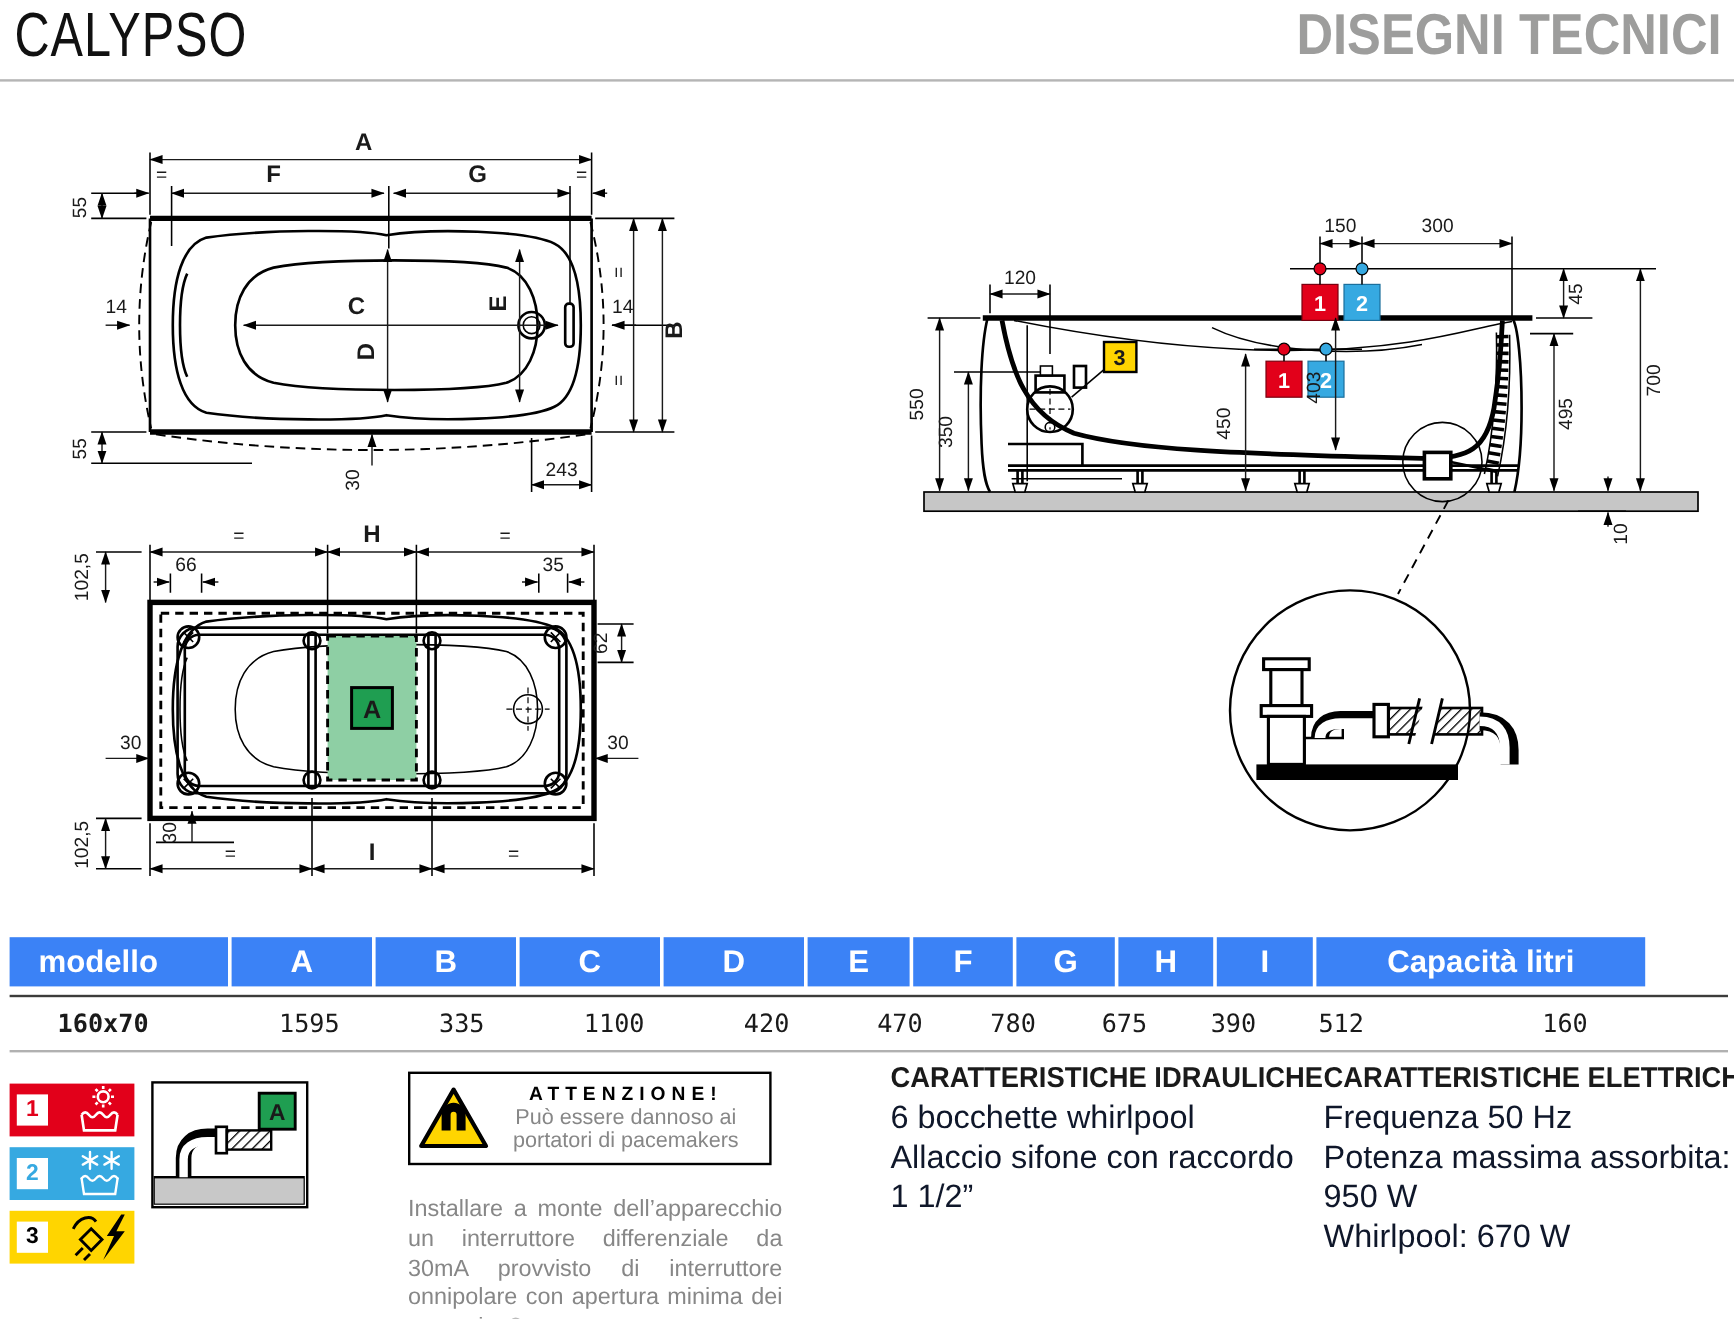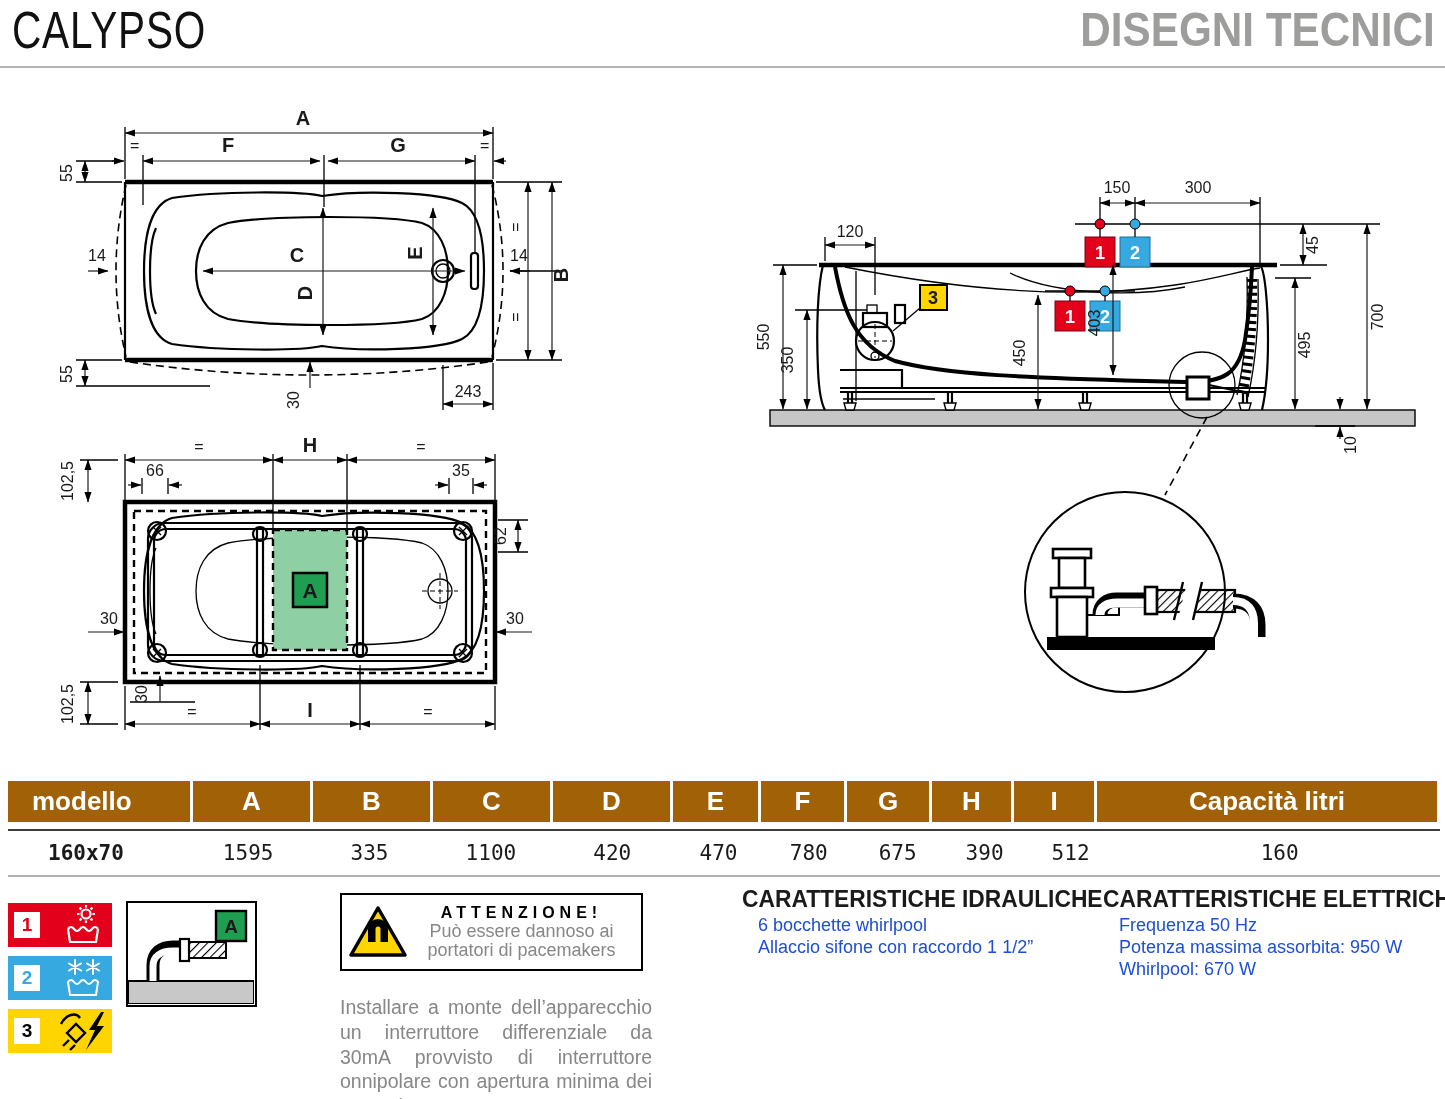--- a/index.html
+++ b/index.html
@@ -22,51 +22,51 @@
   .mk{font-size:18px;font-weight:bold;fill:#fff;}
   .ln{stroke:#1a1a1a;stroke-width:1.2;fill:none;}
   .th{stroke:#000;stroke-width:1.3;fill:none;}
   .md{stroke:#000;stroke-width:2.2;fill:none;}
   .thk{stroke:#000;stroke-width:4.5;fill:none;}
   .dsh{stroke:#000;stroke-width:1.6;fill:none;stroke-dasharray:8 5;}
   .dsh2{stroke:#000;stroke-width:2.4;fill:none;stroke-dasharray:7 5;}
   
   #spec-table{position:absolute;left:8px;top:781px;width:1432px;}
   .t-head{display:flex;gap:3px;}
-  .t-head .cell{background:#a16207;color:#fff;font-weight:bold;font-size:26px;height:41px;
+  .t-head .cell{background:#3b82f6;color:#fff;font-weight:bold;font-size:26px;height:41px;
                 display:flex;align-items:center;justify-content:center;}
   .t-head .cell:first-child{justify-content:flex-start;padding-left:24px;box-sizing:border-box;}
   .t-row{display:flex;gap:11px;border-top:2px solid #3c3c3b;border-bottom:2px solid #b1b1b1;
          margin-top:7px;font-family:"DejaVu Sans Mono",monospace;font-size:21px;}
   .t-row .cell{height:44px;display:flex;align-items:center;justify-content:center;}
   .t-row .cell:first-child{justify-content:flex-start;padding-left:40px;box-sizing:border-box;font-weight:bold;}
   .w-mod{width:182px;} .w-a{width:117px;} .w-b{width:117px;} .w-c{width:117px;} .w-d{width:117px;}
   .w-e{width:85px;} .w-f{width:83px;} .w-g{width:82px;} .w-h{width:79px;} .w-i{width:80px;}
-  .w-cap{width:340px;}
+  .w-cap{width:274px;}
   
   #legend{position:absolute;left:8px;top:903px;width:104px;}
   .lg-item{width:104px;height:44px;margin-bottom:9px;display:flex;align-items:center;
            padding:0 6px;box-sizing:border-box;justify-content:space-between;}
   .lg-num{width:26px;height:26px;background:#fff;display:flex;align-items:center;justify-content:center;
           font-weight:bold;font-size:19px;}
   #abox{position:absolute;left:126px;top:901px;width:131px;height:106px;border:2.5px solid #000;
         box-sizing:border-box;background:#fff;}
   #warnbox{position:absolute;left:340px;top:893px;width:303px;height:78px;border:2px solid #000;
            box-sizing:border-box;display:flex;align-items:center;padding:4px 6px;}
   .warn-text{flex:1;text-align:center;}
   .warn-title{font-weight:bold;font-size:16px;letter-spacing:5px;color:#000;}
   .warn-line{font-size:18px;color:#878787;line-height:1.08;}
   #install-par{position:absolute;left:340px;top:995px;width:312px;font-size:19.5px;color:#878787;
                text-align:justify;line-height:1.27;}
   .feat{position:absolute;top:885px;}
   #hyd{left:742px;width:350px;}
   #ele{left:1103px;width:340px;}
   .feat h3{margin:0 0 2px 0;font-size:24px;font-weight:bold;color:#1a1a1a;
            transform:scaleX(0.95);transform-origin:left top;white-space:nowrap;}
-  .feat div{font-size:18px;color:#1d4ed8;line-height:1.22;margin-left:16px;}
+  .feat div{font-size:27px;color:#0f172a;line-height:1.22;}
 </style>
 </head>
 <body>
 
 <div id="page">
 
   <div id="title">CALYPSO</div>
   <div id="subtitle">DISEGNI TECNICI</div>
   <div id="hdr-rule"></div>
 

